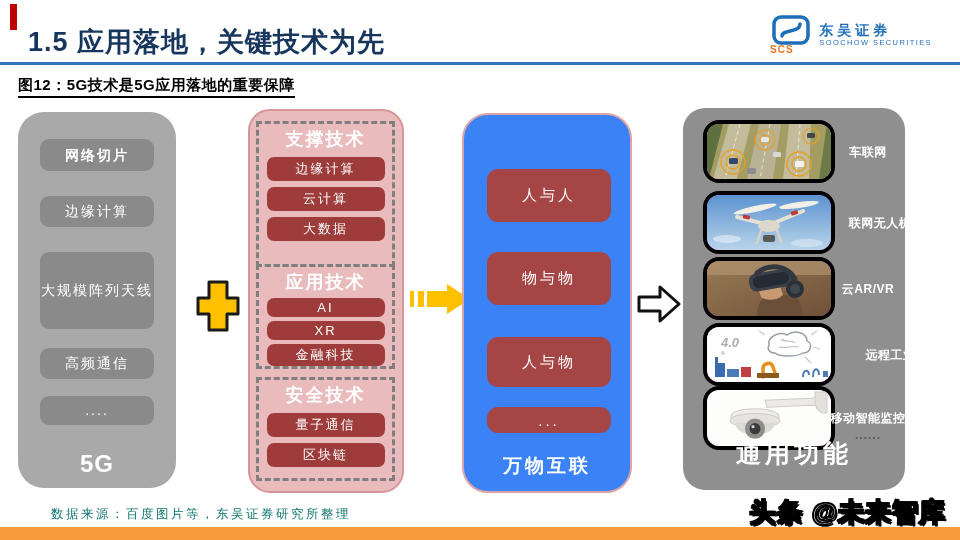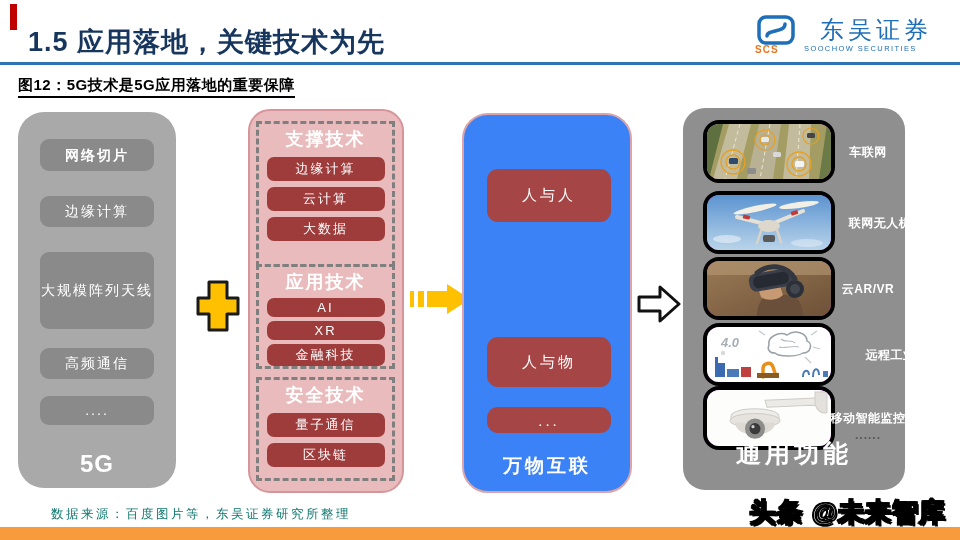--- a/index.html
+++ b/index.html
@@ -5,21 +5,21 @@
   html,body{margin:0;padding:0;background:#fff;}
   .stage{position:relative;width:960px;height:540px;background:#fff;overflow:hidden;
          font-family:"Liberation Sans","DejaVu Sans",sans-serif;}
 
   
   .accent-bar{position:absolute;left:10px;top:4px;width:7px;height:26px;background:#C00000;}
   .page-title{position:absolute;left:28px;top:24px;font-size:27px;font-weight:bold;color:#17365D;letter-spacing:1px;}
   .header-rule{position:absolute;left:0;top:62px;width:960px;height:3px;background:#2E74B5;}
   .logo{position:absolute;right:28px;top:15px;display:flex;align-items:center;gap:6px;}
   .logo-text{display:flex;flex-direction:column;line-height:1.05;}
-  .logo-cn{font-size:24px;font-weight:normal;color:#1E6FB8;letter-spacing:4px;margin-left:16px;}
+  .logo-cn{font-size:14px;font-weight:bold;color:#1E6FB8;letter-spacing:4px;}
   .logo-en{font-size:7.5px;color:#1E6FB8;letter-spacing:1.4px;margin-top:2px;}
   .fig-caption{position:absolute;left:18px;top:76px;font-size:15px;font-weight:bold;color:#000;
                border-bottom:2px solid #000;padding-bottom:1px;letter-spacing:0.5px;}
 
   
   .col{position:absolute;box-sizing:border-box;}
   .col-label{position:absolute;left:0;width:100%;text-align:center;color:#fff;font-weight:bold;}
 
   
   .col-input{left:18px;top:112px;width:158px;height:376px;background:#A9A9A9;border-radius:26px;}
@@ -126,20 +126,21 @@
 
   <svg class="op" style="left:410px;top:284px;" width="60" height="30" viewBox="0 0 60 30">
     <rect x="0" y="7" width="4" height="16" fill="#FFC000"></rect>
     <rect x="8" y="7" width="6" height="16" fill="#FFC000"></rect>
     <rect x="17" y="7" width="21" height="16" fill="#FFC000"></rect>
     <polygon points="37,0 60,15 37,30" fill="#FFC000"></polygon>
   </svg>
 
   <div class="col col-conn">
     <div class="conn-item" style="top:54px;height:53px;">人与人</div>
+    <div class="conn-item" style="top:137px;height:53px;">物与物</div>
     <div class="conn-item" style="top:222px;height:50px;">人与物</div>
     <div class="conn-item" style="top:292px;height:26px;">...</div>
     <div class="col-label conn-label">万物互联</div>
   </div>
 
   <svg class="op" style="left:637px;top:282px;" width="44" height="44" viewBox="0 0 44 44">
     <path d="M2,15 H23 V5 L42,22 L23,39 V29 H2 Z" fill="#ffffff" stroke="#111" stroke-width="3" stroke-linejoin="round"></path>
   </svg>
 
   <div class="col col-apps">

